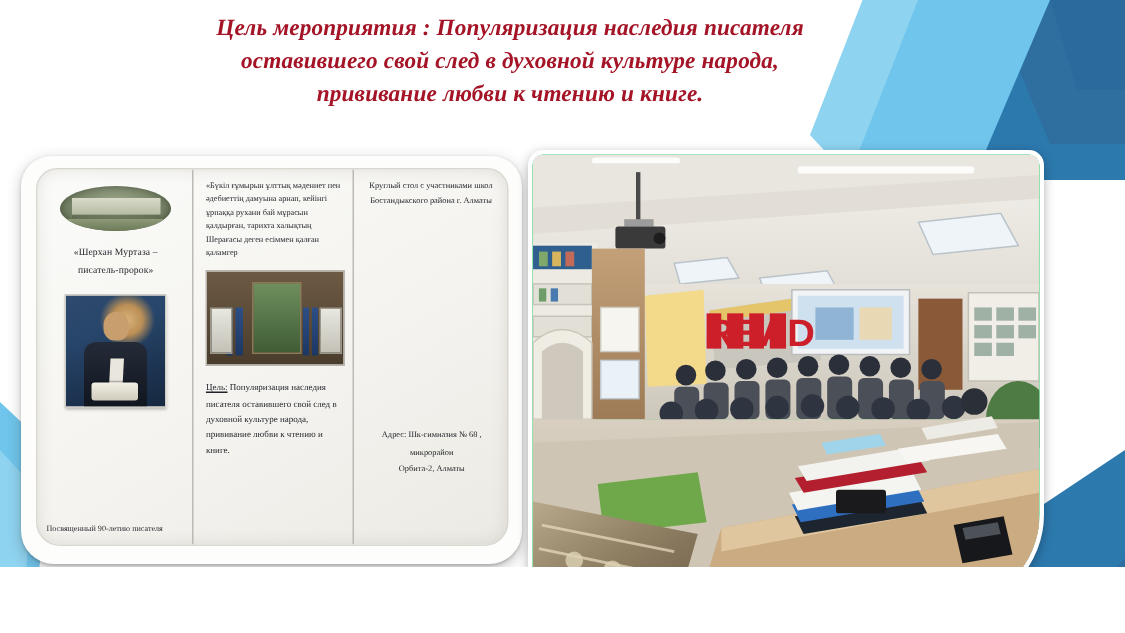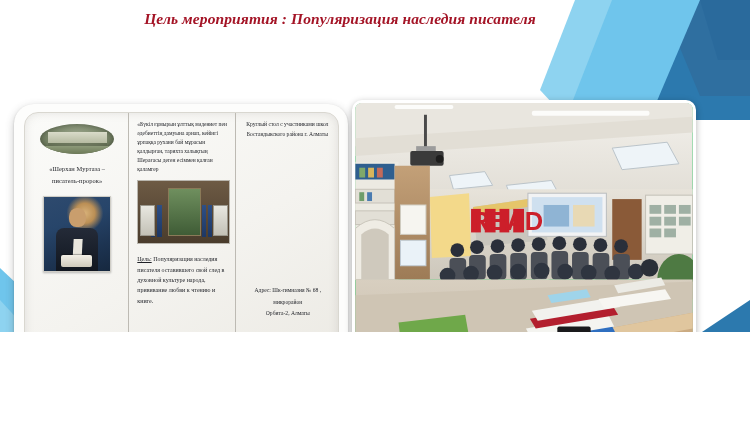--- a/index.html
+++ b/index.html
@@ -3,21 +3,21 @@
 <meta charset="utf-8">
 <title>Presentation Slide</title>
 <style>
   html,body{margin:0;padding:0;background:#ffffff;}
   body{
     font-family:"Liberation Sans", sans-serif;
     -webkit-font-smoothing:antialiased;
   }
   .slide{
     position:relative;
-    width:750px;height:332px;
+    width:750px;height:378px;
     overflow:hidden;
     background:#ffffff;
   }
 
   
   .bg{position:absolute;inset:0;overflow:hidden;}
   .bg svg{position:absolute;top:0;left:0;width:750px;height:422px;display:block;}
 
   
   .title{
@@ -190,20 +190,22 @@
       <polygon points="0,268 34,300 22,422 0,422" fill="#6fc5ec"></polygon>
       <polygon points="0,300 22,324 14,422 0,422" fill="#8ed3f0"></polygon>
 
       <polygon points="672,352 750,300 750,422 672,422" fill="#2c79ae"></polygon>
       <polygon points="700,422 750,372 750,422" fill="#2f6fa0"></polygon>
     </svg>
   </div>
 
   <div class="title">
     <span class="ln">Цель мероприятия : Популяризация наследия писателя</span>
+    <span class="ln">оставившего свой след в духовной культуре народа,</span>
+    <span class="ln">прививание любви к чтению и книге.</span>
   </div>
 
   <div class="poster-wrap">
     <div class="poster-outer"></div>
     <div class="poster-inner">
 
       <div class="pcol c1">
         <div class="oval-photo"></div>
         <div class="p-heading">
           <span>«Шерхан Муртаза –</span>

